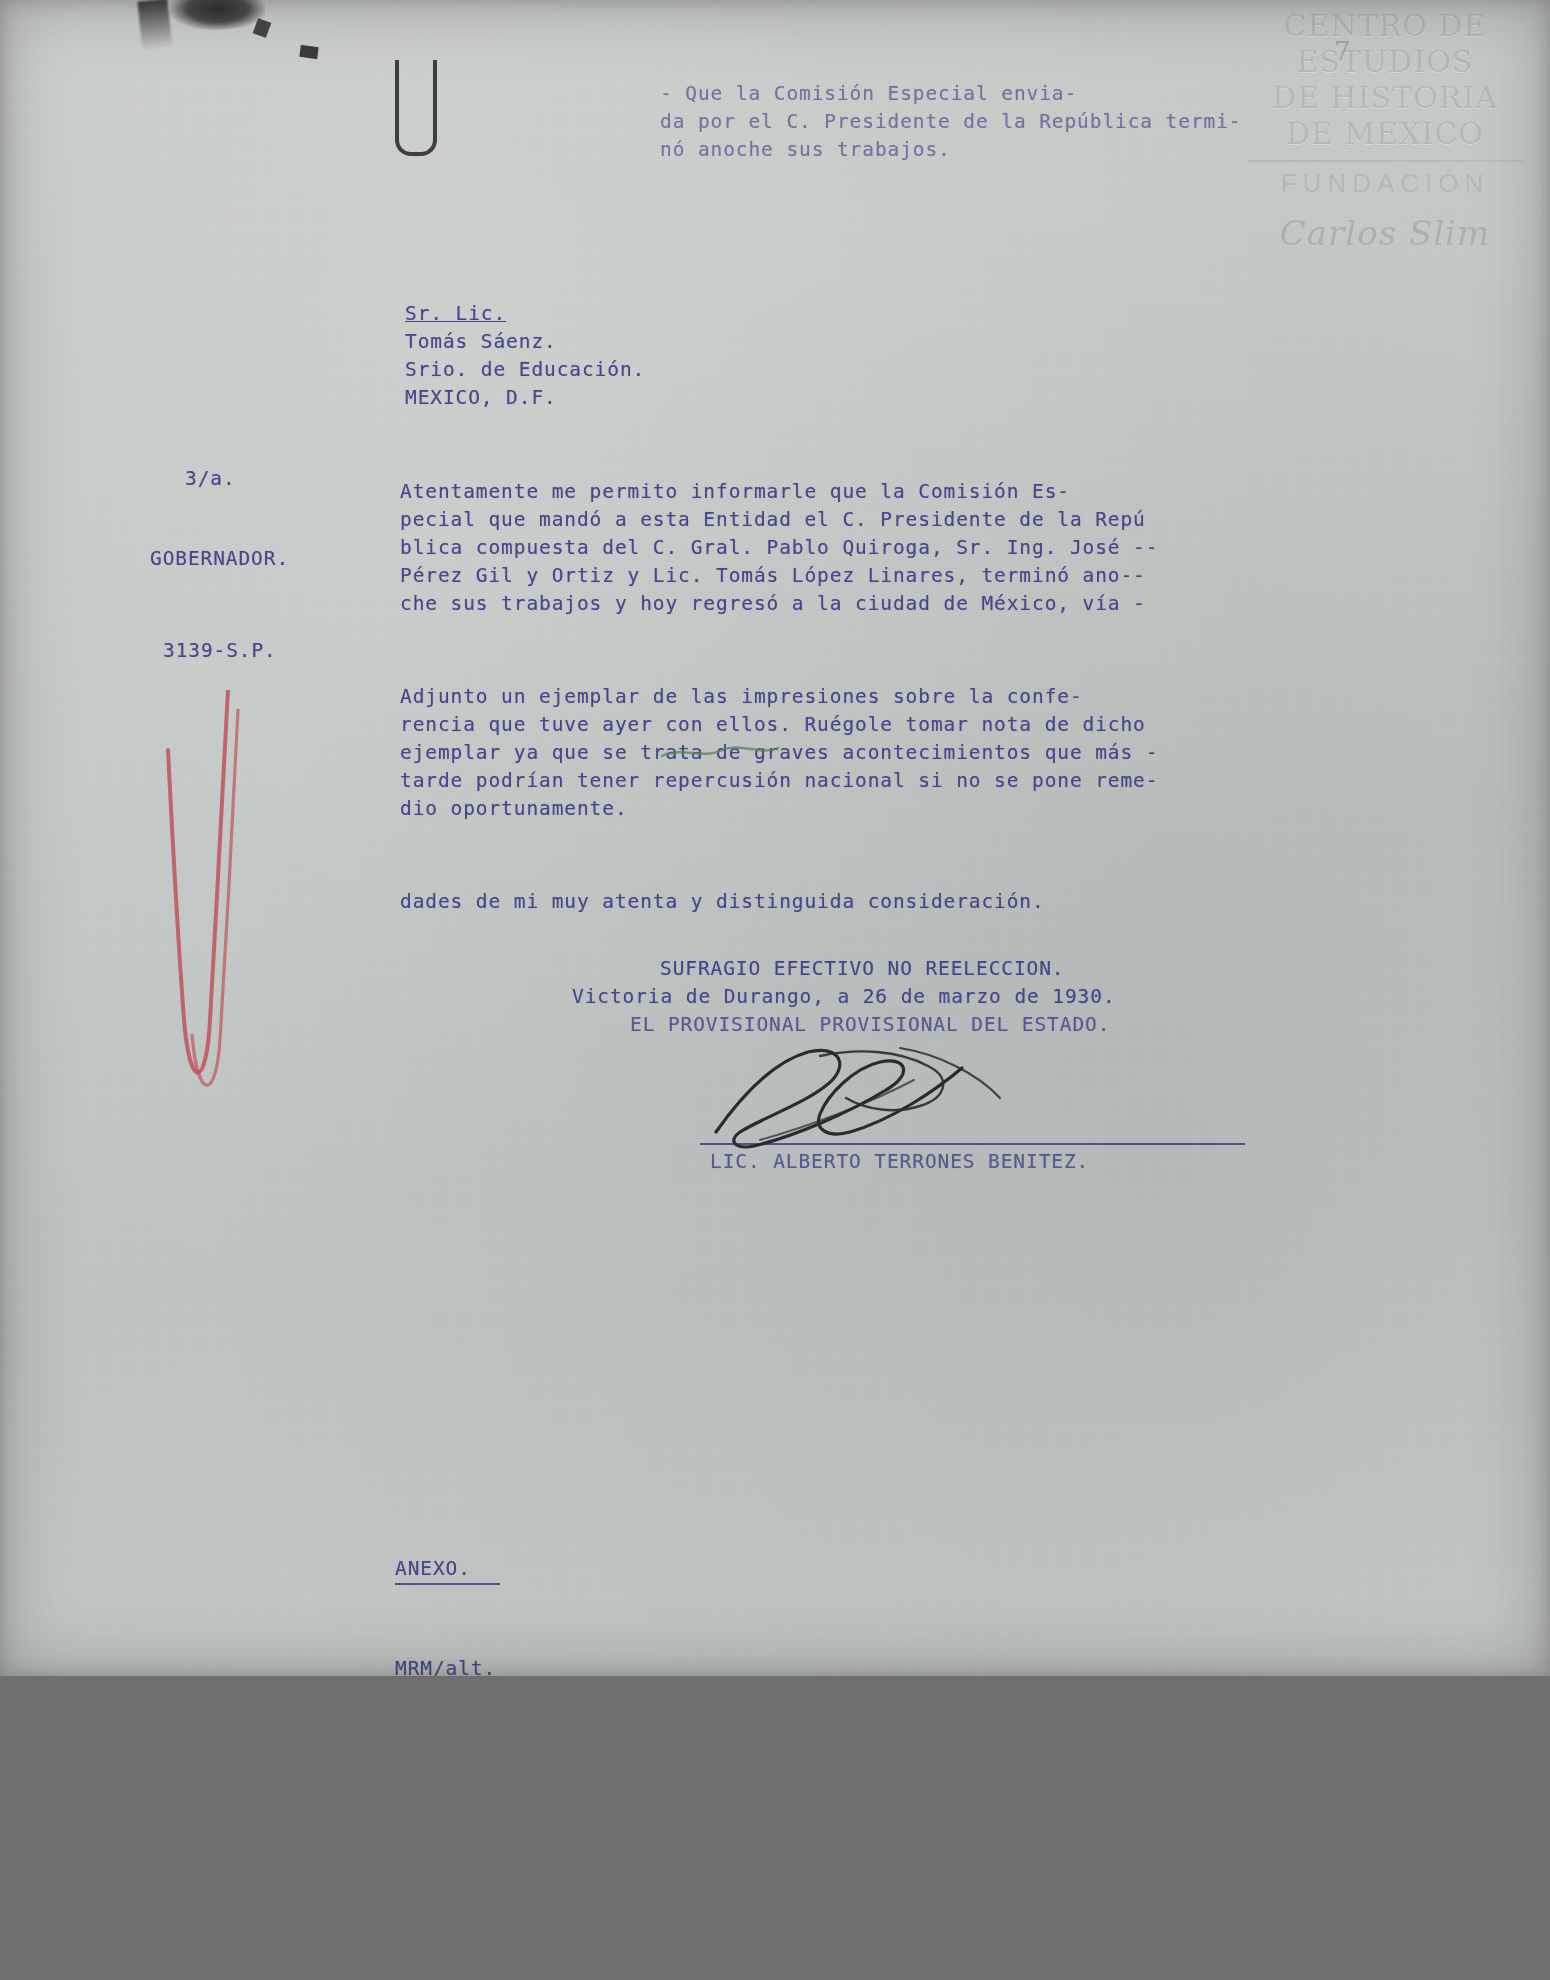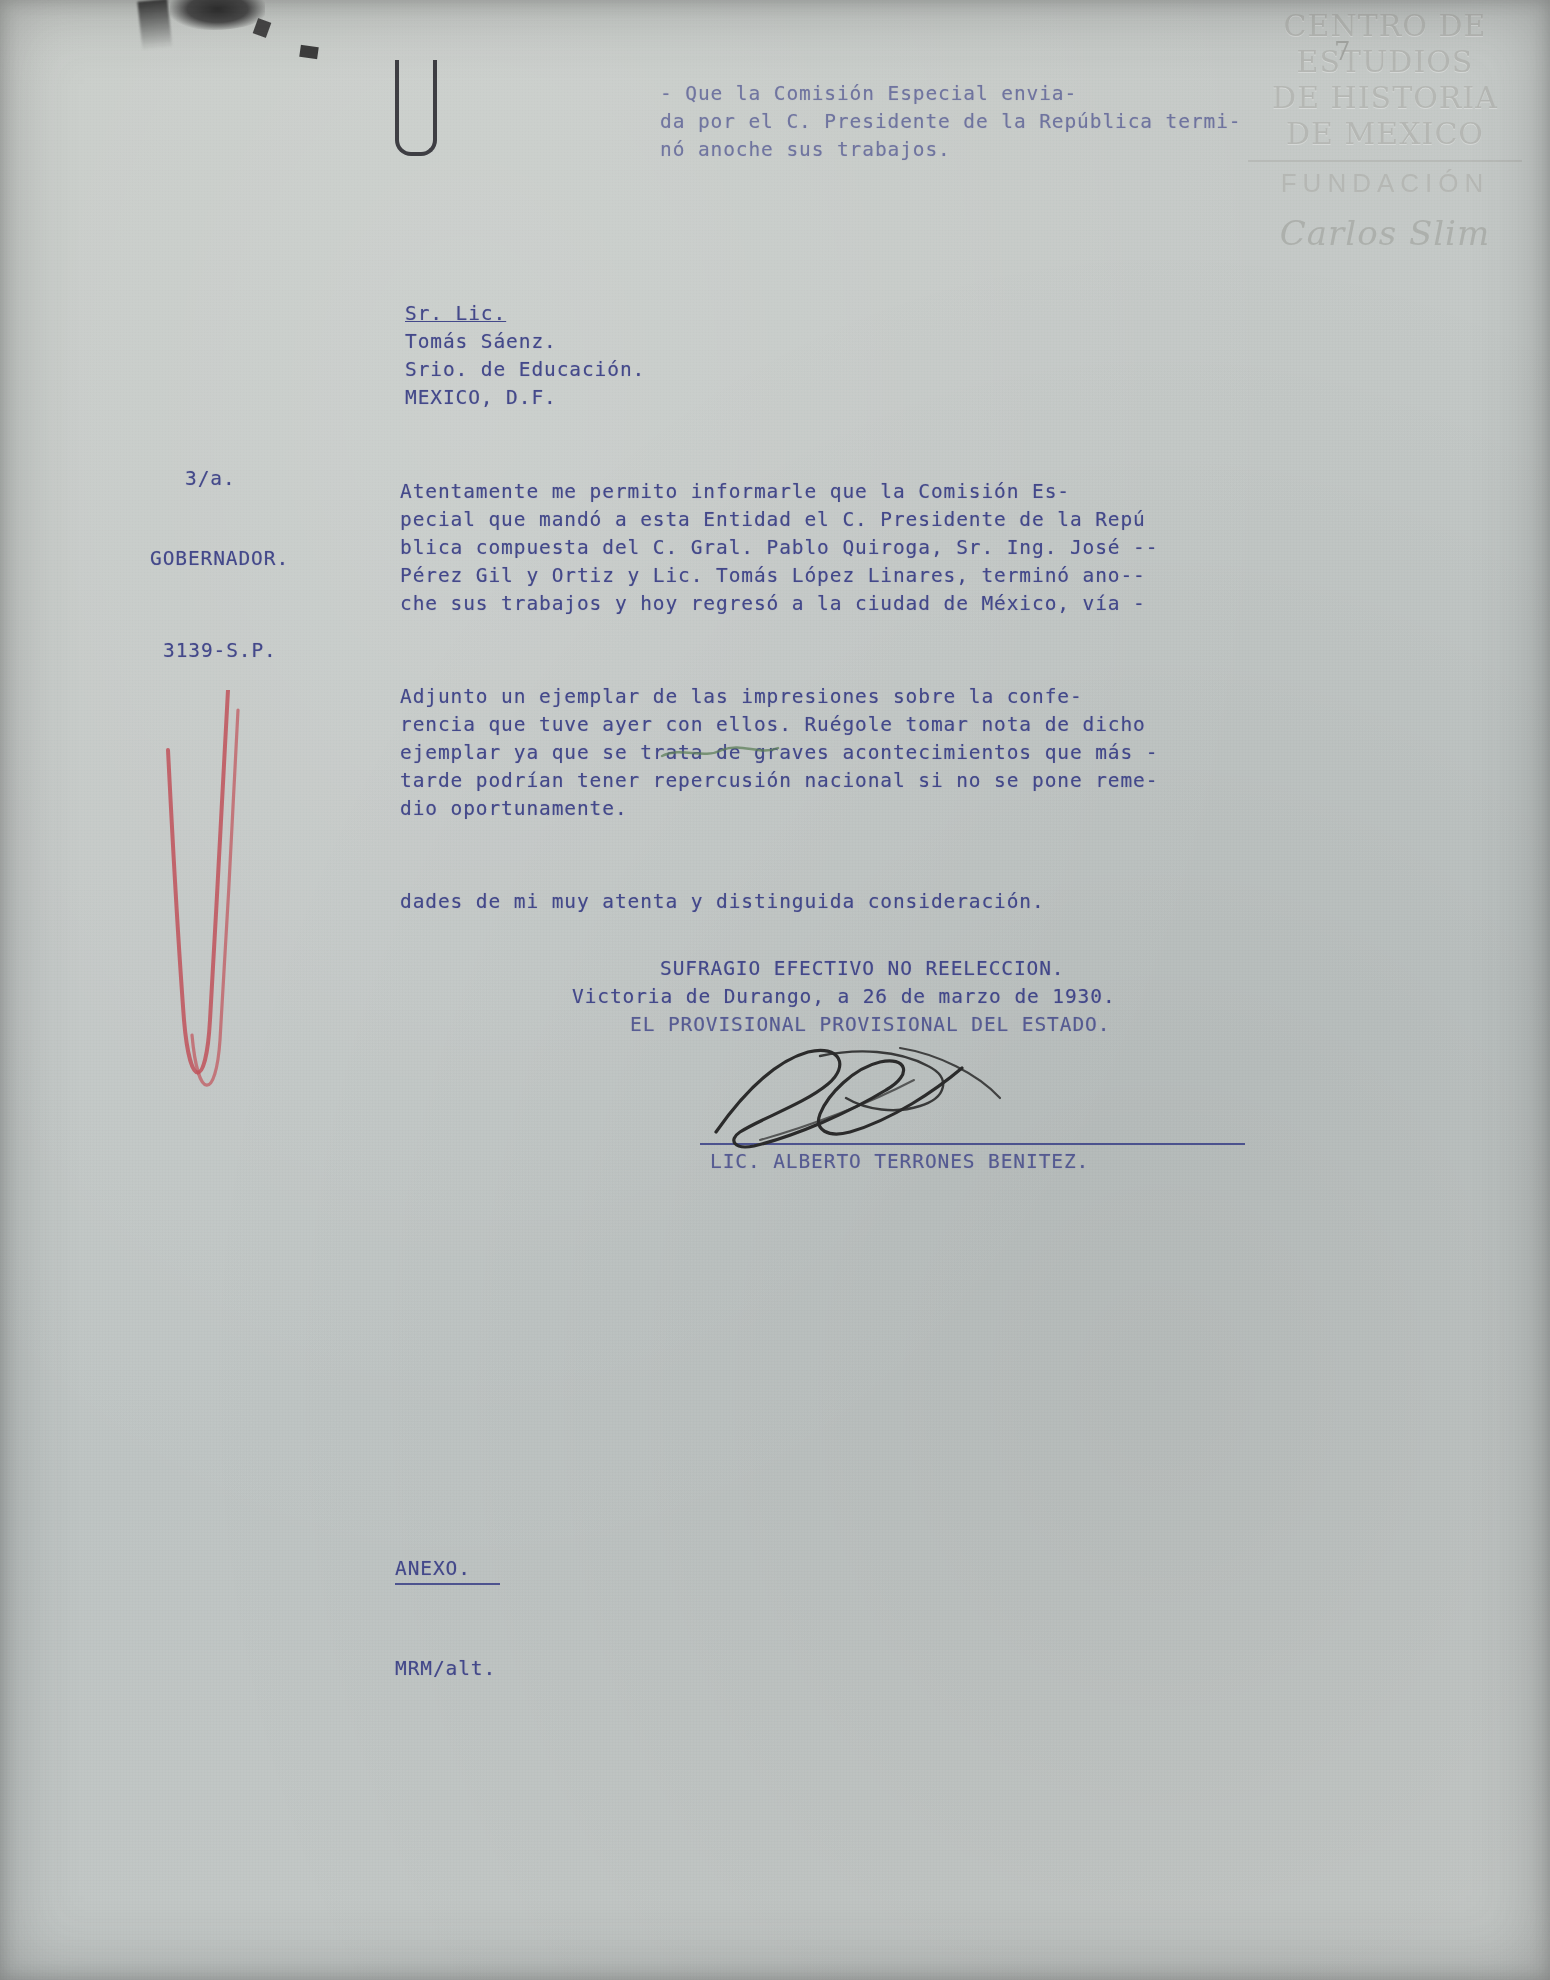--- a/index.html
+++ b/index.html
@@ -3,21 +3,21 @@
 <meta charset="utf-8">
 <style>
   html, body {
     margin: 0;
     padding: 0;
     background: #6f6f6f;
   }
   .page {
     position: relative;
     width: 1550px;
-    height: 1980px;
+    height: 1676px;
     overflow: hidden;
     background:
       radial-gradient(ellipse at 30% 20%, rgba(255,255,255,0.12) 0%, rgba(255,255,255,0) 55%),
       radial-gradient(ellipse at 75% 70%, rgba(0,0,0,0.06) 0%, rgba(0,0,0,0) 60%),
       linear-gradient(160deg, #c9cdc9 0%, #c3c8c6 35%, #bdc3c2 60%, #c6cac8 100%);
     font-family: "DejaVu Sans Mono", "Liberation Mono", monospace;
   }
   
   .grain {
     position: absolute;

